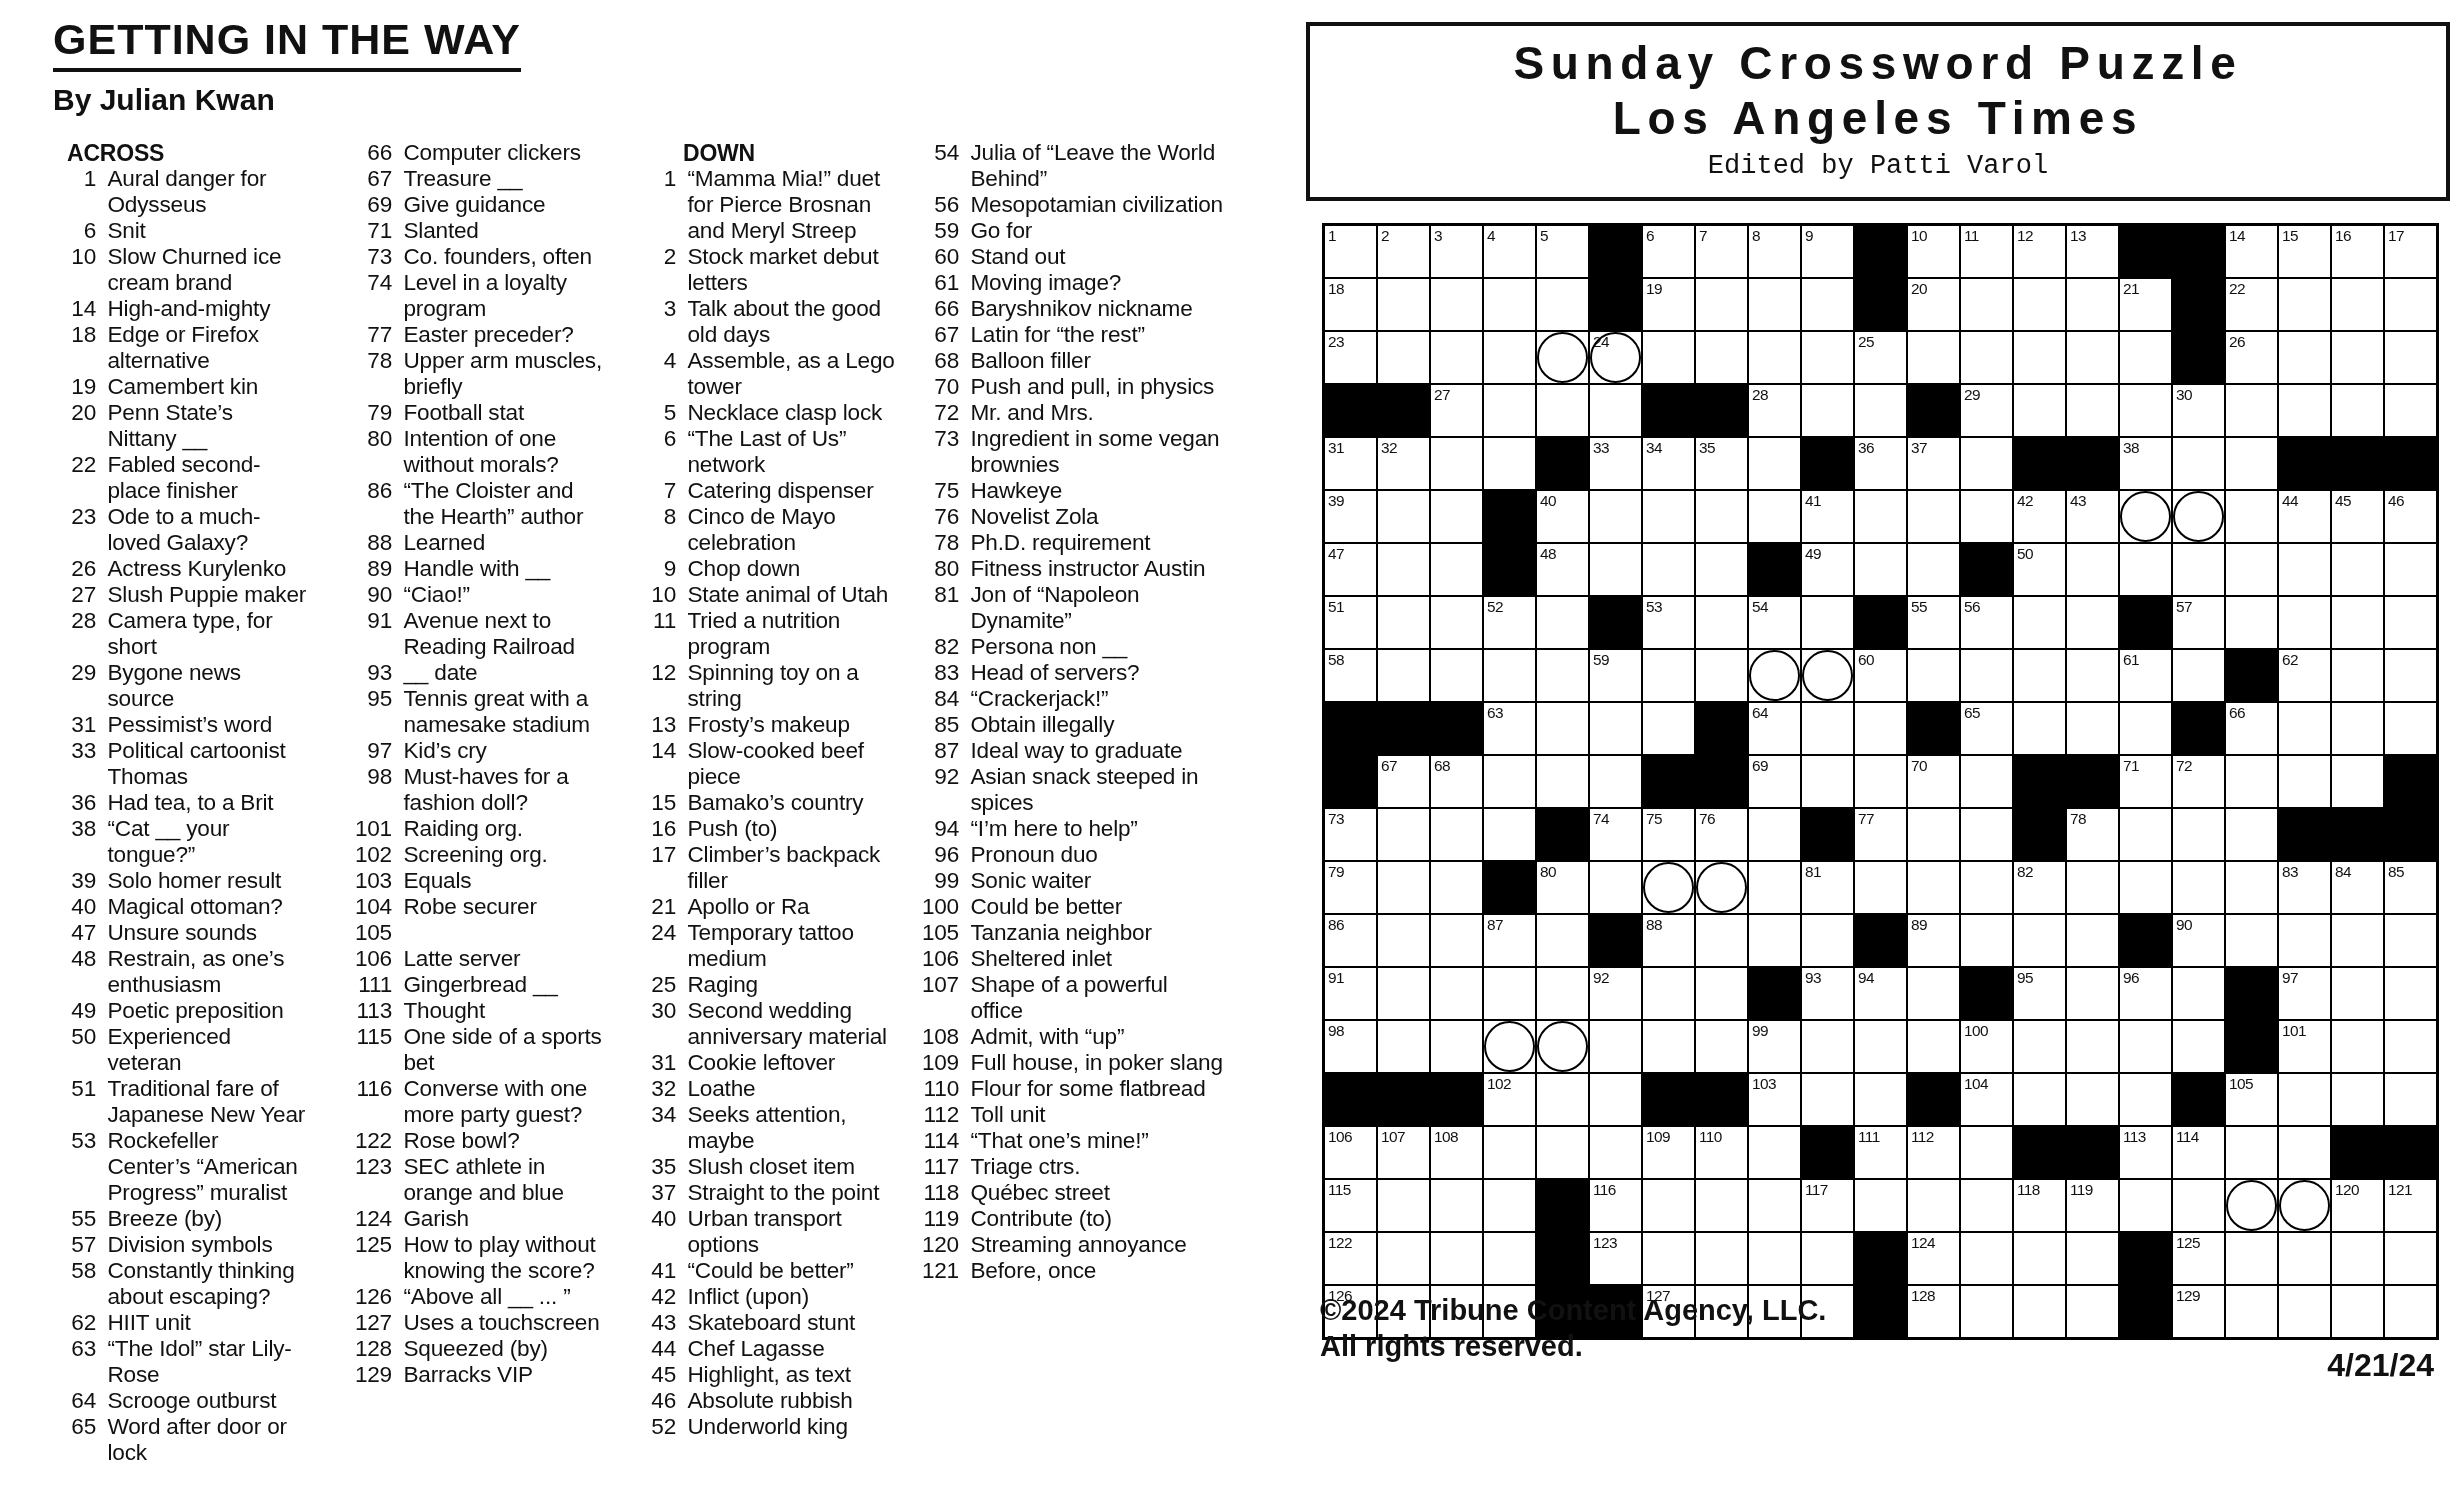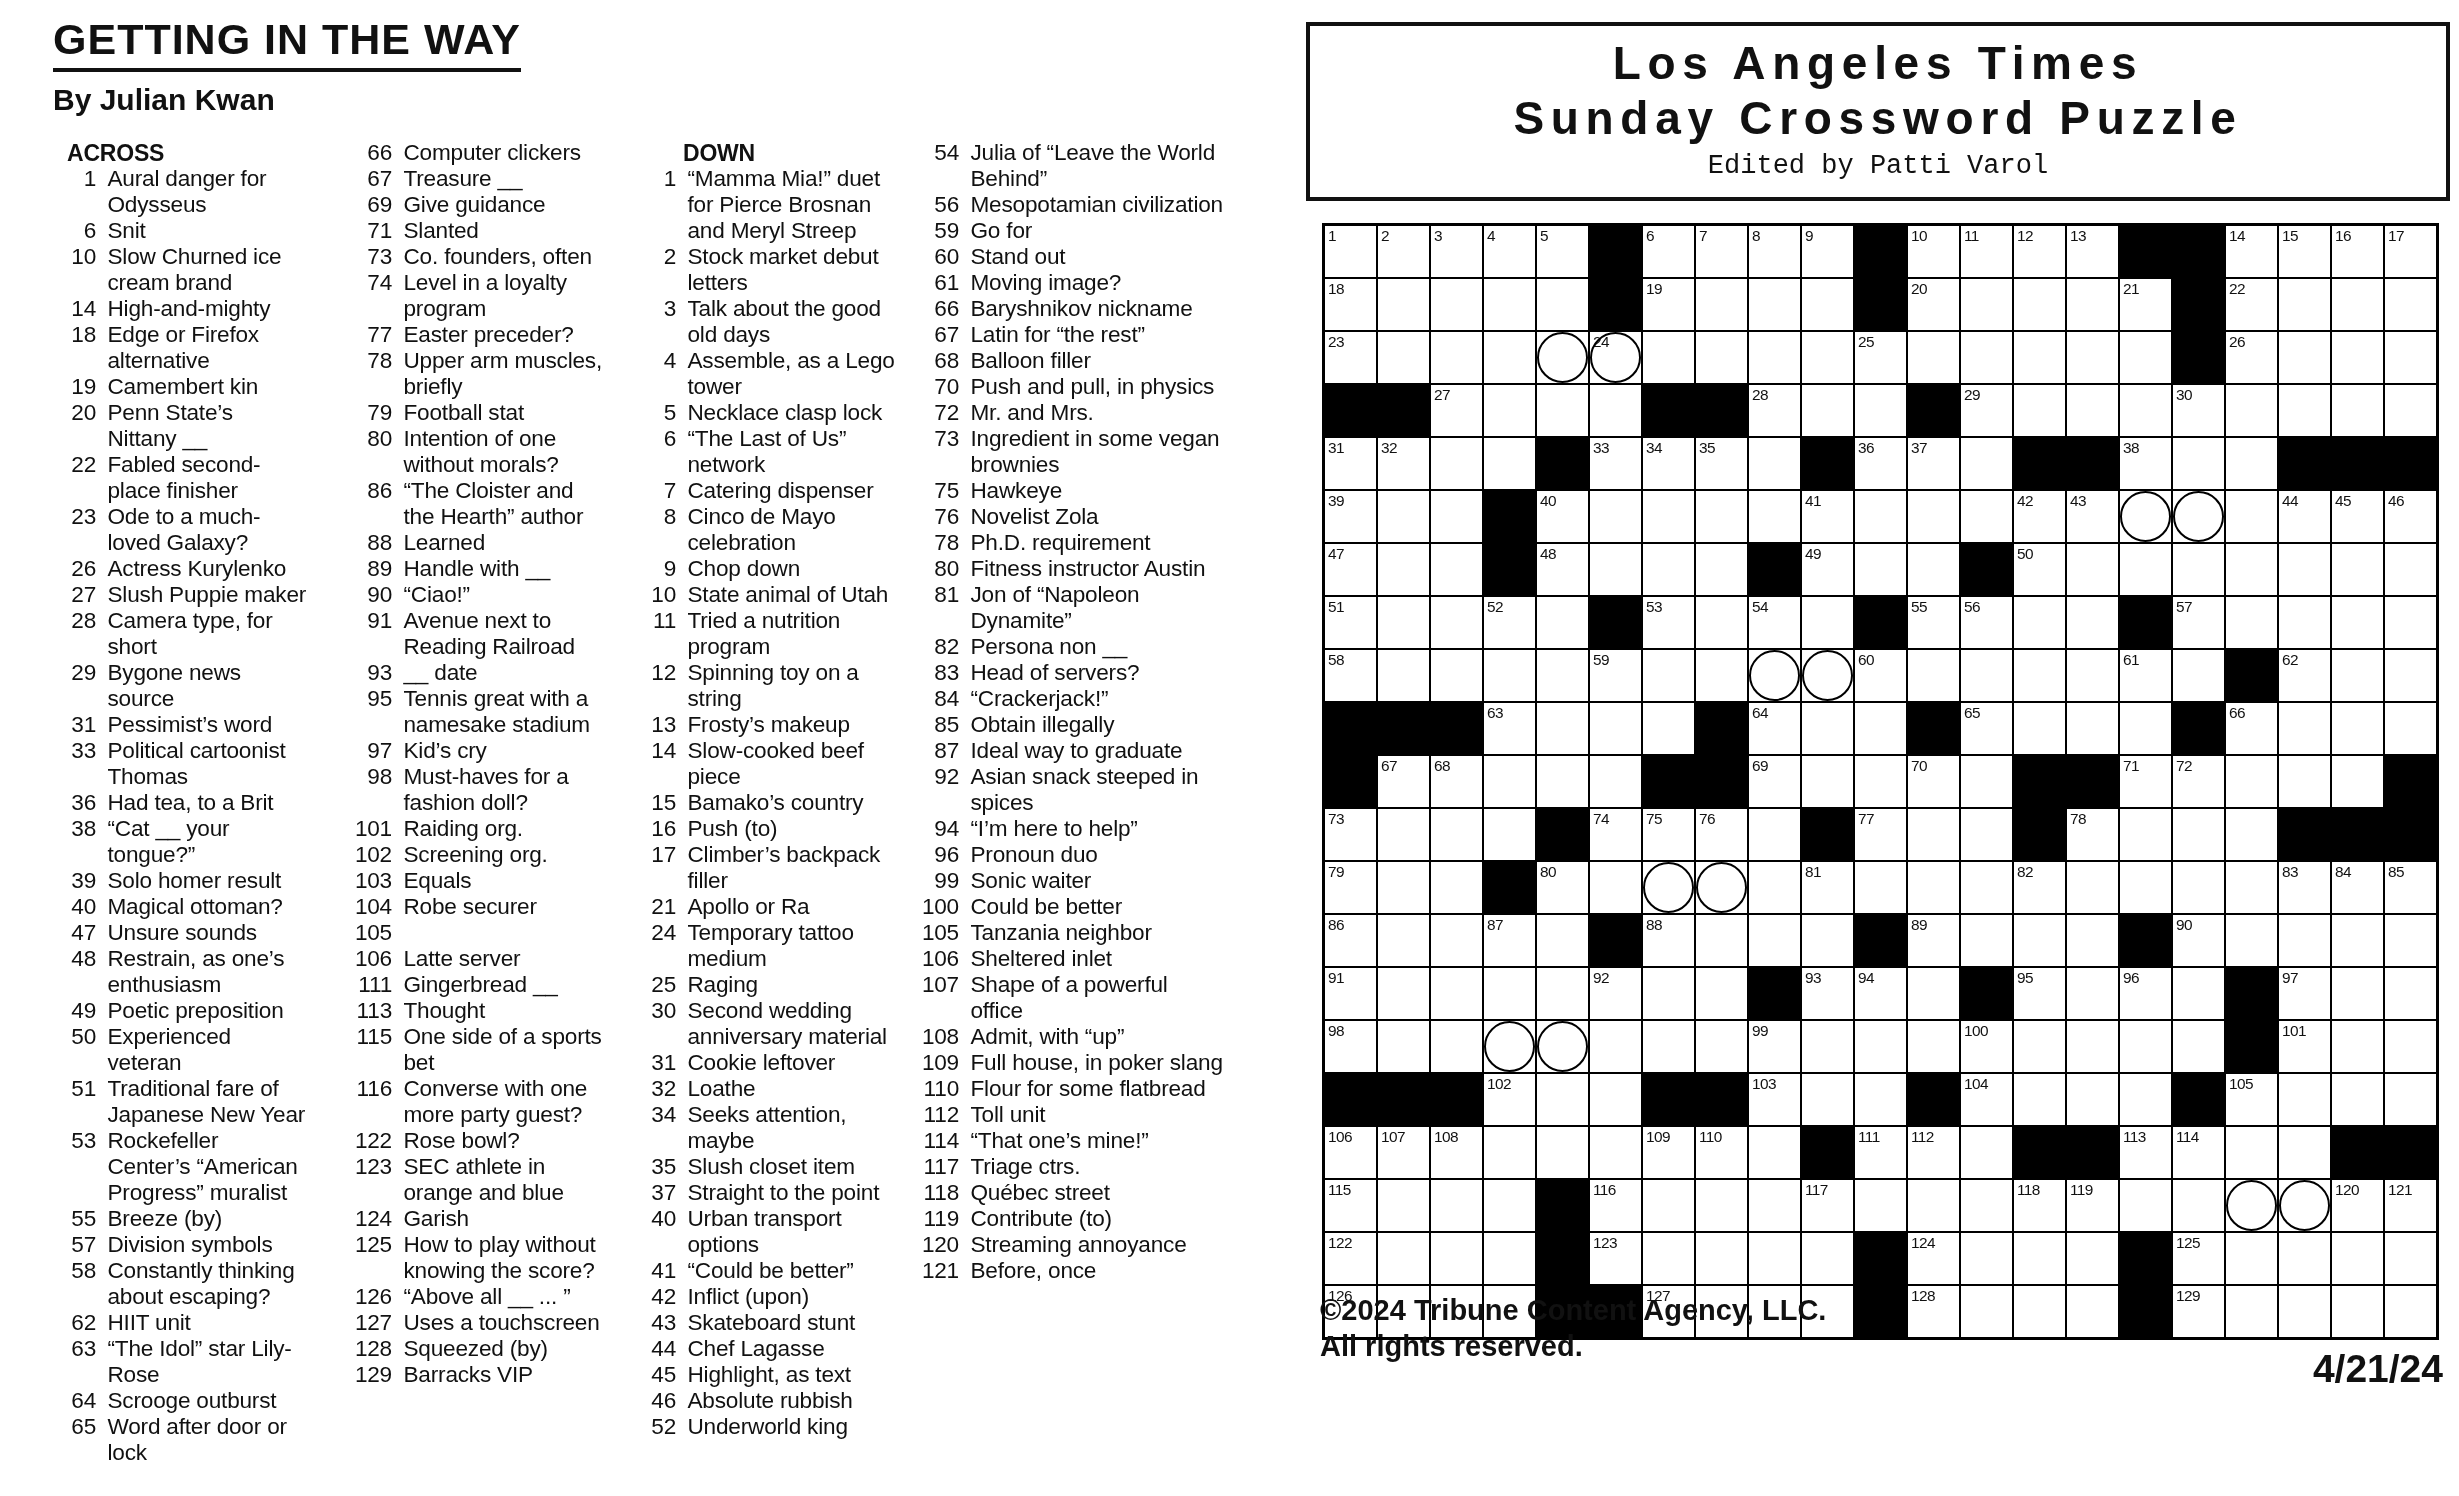--- a/index.html
+++ b/index.html
@@ -43,21 +43,21 @@
     position:absolute;left:1322px;top:223px;
     display:grid;grid-template-columns:repeat(21,53px);grid-auto-rows:53px;
     border:2.9px solid #000;background:#fff;
   }
   .cell{position:relative;background:#fff;border:1px solid #000;box-sizing:border-box;}
   .cell.black{background:#000;}
   .cell .num{position:absolute;top:1px;left:2.9px;font-size:15.4px;line-height:17.3px;letter-spacing:-0.5px;}
   .cell .circle{position:absolute;inset:0px;border:2.9px solid #000;border-radius:50%;box-sizing:border-box;}
   
   .copyright{position:absolute;left:1320px;top:1292px;font-size:29px;font-weight:bold;line-height:36px;}
-  .date{position:absolute;right:16px;top:1347px;font-size:39px;font-weight:bold;}
+  .date{position:absolute;right:25px;top:1347px;font-size:32px;font-weight:bold;}
 </style>
 </head>
 <body>
 
 <div class="puzzle-title">GETTING IN THE WAY</div>
 <div class="byline">By Julian Kwan</div>
 
 <div class="clue-col" id="col-a1">
   <div class="section-head">ACROSS</div>
   <div id="list-a1">
@@ -638,22 +638,22 @@
         <span class="ctext">Streaming annoyance</span>
       </div>
       <div class="clue">
         <span class="cnum">121</span>
         <span class="ctext">Before, once</span>
       </div>
     </div>
 </div>
 
 <div class="masthead">
+  <div class="mh-line">Sunday Crossword Puzzle</div>
   <div class="mh-line">Los Angeles Times</div>
-  <div class="mh-line">Sunday Crossword Puzzle</div>
   <div class="mh-edited">Edited by Patti Varol</div>
 </div>
 
 <div id="grid">
     <div class="cell">
       <span class="num">1</span>
     </div>
     <div class="cell">
       <span class="num">2</span>
     </div>

